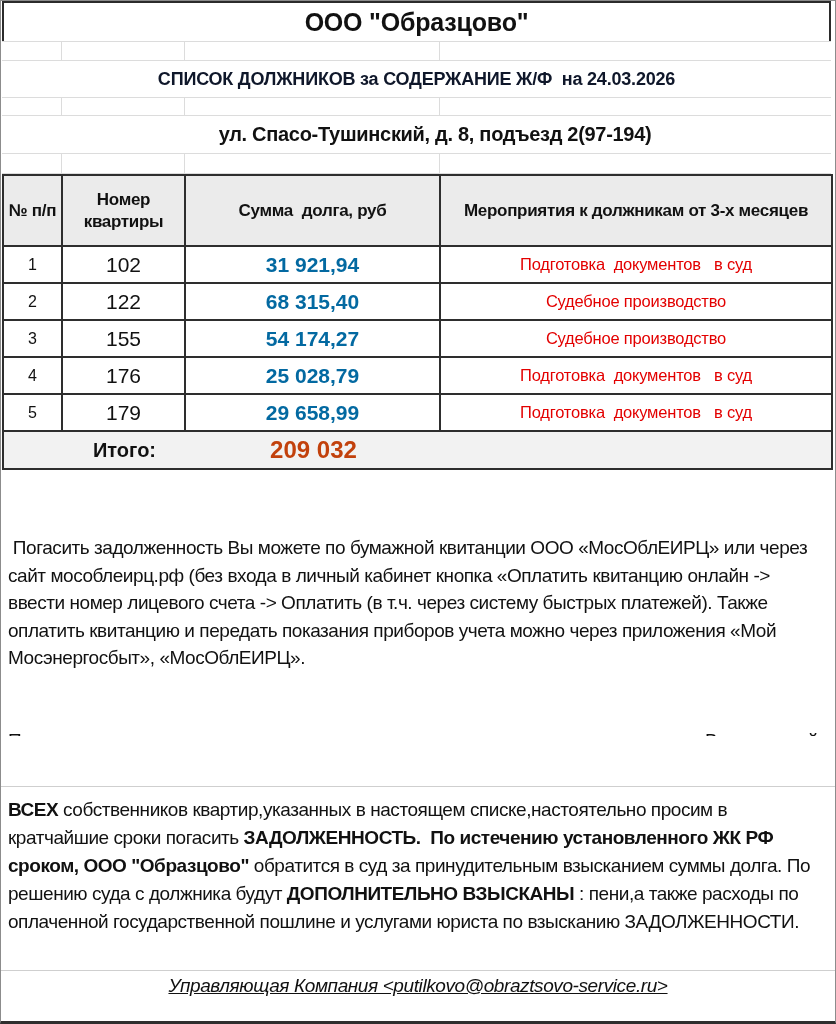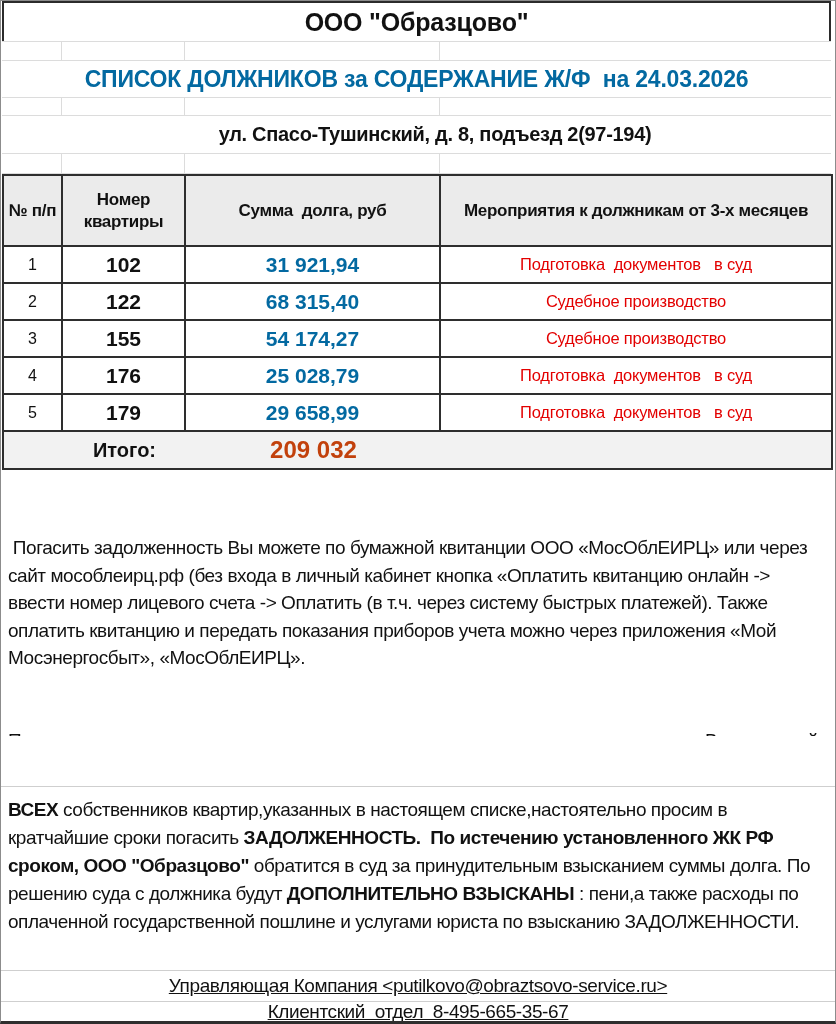--- a/index.html
+++ b/index.html
@@ -35,21 +35,21 @@
   }
   .spacer .g { border-right: 1px solid #dcdcdc; height: 100%; }
   .g1 { width: 60px; } .g2 { width: 123px; } .g3 { width: 255px; } .g4 { width: 390px; border-right: none !important; }
   .sp1 { top: 40px; height: 20px; }
   .sp2 { top: 96px; height: 19px; }
   .sp3 { top: 152px; height: 21px; }
 
   .red-row {
     top: 60px; height: 36px;
     display: flex; align-items: center; justify-content: center;
-    color: #0369a1; font-weight: bold; font-size: 23px; letter-spacing: -0.2px;
+    color: #0f172a; font-weight: bold; font-size: 18px; letter-spacing: -0.2px;
     white-space: pre;
   }
   .addr-row {
     top: 115px; height: 37px;
     display: flex; align-items: center; justify-content: center;
     font-weight: bold; font-size: 20px; letter-spacing: -0.3px; padding-left: 37px;
   }
 
   
   table.debtors {
@@ -62,21 +62,21 @@
   table.debtors col.c4 { width: 392px; }
   table.debtors th, table.debtors td {
     border: 2px solid #2e2e2e; text-align: center; vertical-align: middle;
   }
   table.debtors thead th {
     background: #ebebeb; font-weight: bold; font-size: 17px;
     height: 71px; line-height: 1.25; letter-spacing: -0.3px; white-space: pre-wrap;
   }
   table.debtors td { height: 37px; }
   td.cell-num { font-size: 16px; }
-  td.cell-apt { font-weight: bold; font-size: 21px; }
+  td.cell-apt { font-weight: normal; font-size: 21px; }
   td.cell-debt { font-weight: bold; font-size: 21px; color: #0369a1; white-space: pre; }
   td.cell-action { color: #e30000; font-size: 16.5px; white-space: pre; letter-spacing: -0.2px; border-radius: 8px; }
   tr.total-row td { background: #f2f2f2; height: 38px; padding: 0; }
   .total-flex { display: flex; align-items: center; height: 100%; }
   .total-sp { width: 59px; }
   .total-label { width: 123px; text-align: center; font-weight: bold; font-size: 20px; }
   .total-value { width: 255px; text-align: center; font-weight: bold; font-size: 24px; color: #c2410c; }
 
   
   .para-block {
@@ -95,21 +95,21 @@
   .notice-block .b { font-weight: bold; }
 
   
   .footer-row {
     left: 0; width: 834px;
     border-top: 1px solid #cfcfcf;
     display: flex; align-items: center; justify-content: center;
     font-size: 19px; letter-spacing: -0.4px; white-space: pre;
   }
   .footer-row .u { text-decoration: underline; }
-  .f1 { top: 969px; height: 31px; }
+  .f1 { top: 969px; height: 31px; font-style: italic; }
   .f2 { top: 1000px; height: 21px; }
 </style>
 </head>
 <body>
 
 <div class="sheet">
 
   <div class="abs title-row">
     <span>ООО "Образцово"</span>
   </div>
@@ -207,17 +207,14 @@
     <p>По вопросам  возникновения задолженности и поступления денежных средств на Ваш лицевой счет можно обратиться в  ООО "МосОблЕИРЦ" по телефону:                8(499) 444-01-00 или в офис г.о Красногорск, ул. Комсомольская д. 4, по режиму работы с населением: вт.-пт. с 08-00 до 19-00, сб. с 08-30 до 16-00, без перерыва,     вс.- пн. – выходные.</p>
   </div>
 
   <div class="abs divider"></div>
 
   <div class="abs notice-block"><span class="b">ВСЕХ</span><span> собственников квартир,указанных в настоящем списке,настоятельно просим в кратчайшие сроки погасить </span><span class="b">ЗАДОЛЖЕННОСТЬ.</span><span>  </span><span class="b">По истечению установленного ЖК РФ сроком, ООО "Образцово"</span><span> обратится в суд за принудительным взысканием суммы долга. По решению суда с должника будут </span><span class="b">ДОПОЛНИТЕЛЬНО ВЗЫСКАНЫ</span><span> : пени,а также расходы по оплаченной государственной пошлине и услугами юриста по взысканию ЗАДОЛЖЕННОСТИ.</span></div>
 
   <div class="abs footer-row f1">
     <span class="u">Управляющая Компания &lt;putilkovo@obraztsovo-service.ru&gt;</span>
   </div>
-  <div class="abs footer-row f2">
-    <span class="u">Клиентский  отдел  8-495-665-35-67</span>
-  </div>
 
 </div>
 
 </body></html>

